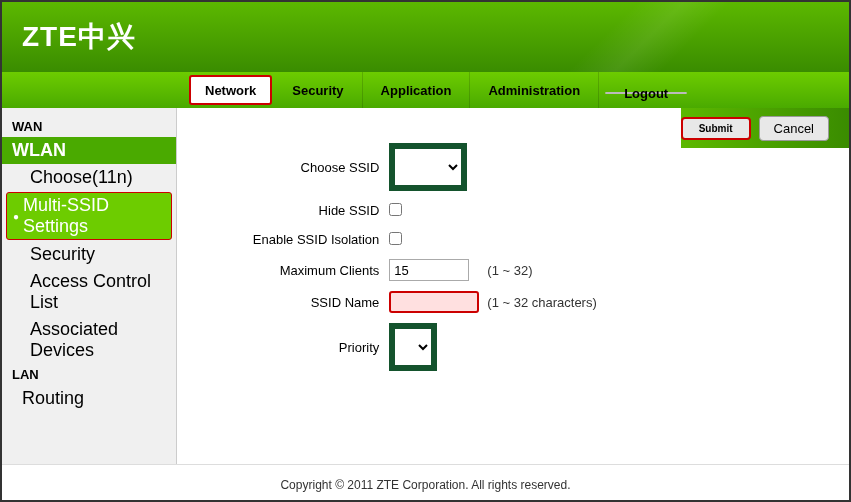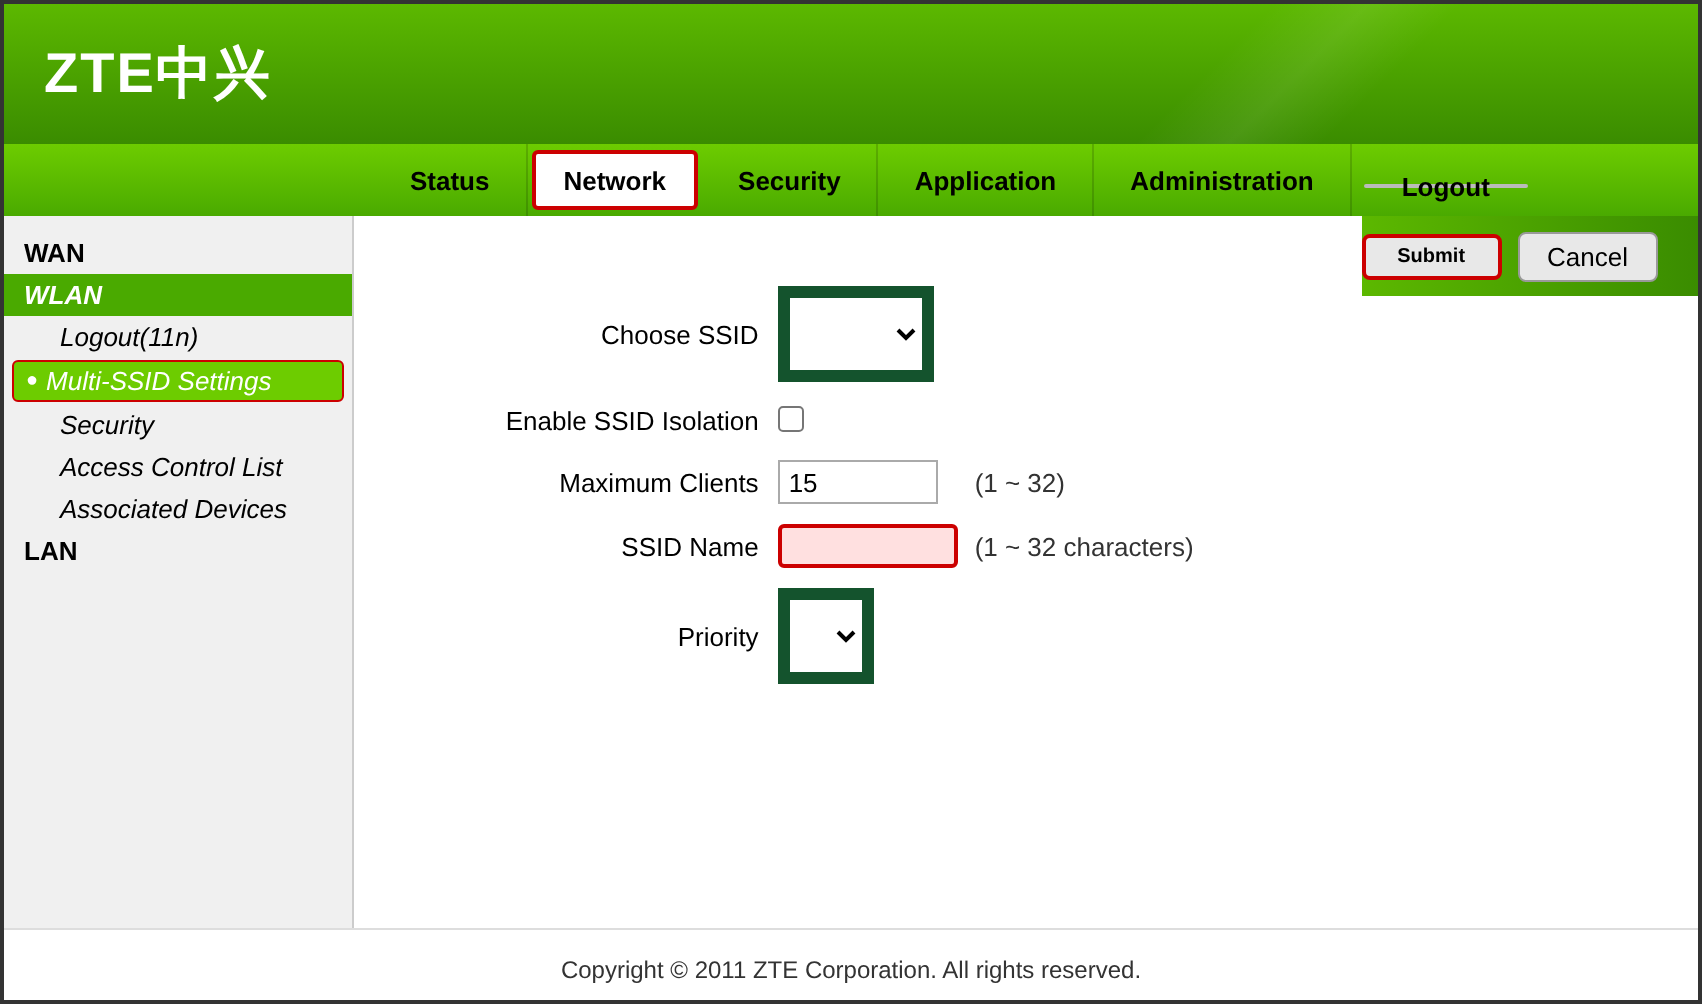--- a/index.html
+++ b/index.html
@@ -91,22 +91,21 @@
     .sidebar-section {
       font-weight: bold;
       padding: 3px 10px;
       color: #000;
       font-size: 13px;
     }
     .sidebar-item {
       padding: 3px 10px 3px 20px;
       cursor: pointer;
       color: #000;
-      font-size: 13px;
-      font-style: italic;
+      font-size: 18px;
     }
     .sidebar-item.active-main {
       background: #4aaa00;
       color: white;
       font-weight: bold;
       padding: 3px 10px 3px 10px;
     }
     .sidebar-item.active-sub {
       background: #6dcc00;
       color: white;
@@ -241,58 +240,65 @@
 </head>
 <body>
 
 <div class="page-wrapper">
 
   <div class="header">
     <div class="logo">ZTE中兴</div>
   </div>
 
   <div class="navbar">
-    <div class="nav-item">Status</div>
     <div class="nav-item active">Network</div>
     <div class="nav-item">Security</div>
     <div class="nav-item">Application</div>
     <div class="nav-item">Administration</div>
     <div class="nav-logout">Logout</div>
   </div>
 
   <div class="content-footer-wrapper">
     <div class="main-content-area">
 
       <div class="sidebar">
         <div class="sidebar-section">WAN</div>
         <div class="sidebar-item active-main">WLAN</div>
-        <div class="sidebar-item" style="padding-left:28px;">Logout(11n)</div>
+        <div class="sidebar-item" style="padding-left:28px;">Choose(11n)</div>
         <div class="sidebar-item active-sub">Multi-SSID Settings</div>
         <div class="sidebar-item" style="padding-left:28px;">Security</div>
         <div class="sidebar-item" style="padding-left:28px;">Access Control List</div>
         <div class="sidebar-item" style="padding-left:28px;">Associated Devices</div>
         <div class="sidebar-section">LAN</div>
+        <div class="sidebar-item">Routing</div>
       </div>
 
       <div class="content">
         <div class="form-grid">
 
           <div class="form-row">
             <div class="form-label">Choose SSID</div>
             <div class="form-control">
               <select class="field">
                 <option>SSID1</option>
                 <option>SSID2</option>
                 <option>SSID3</option>
                 <option>SSID4</option>
               </select>
             </div>
             <div class="form-hint"></div>
           </div>
 
+          <div class="form-row">
+            <div class="form-label">Hide SSID</div>
+            <div class="form-control">
+              <input type="checkbox" style="">
+            </div>
+            <div class="form-hint"></div>
+          </div>
 
           <div class="form-row">
             <div class="form-label">Enable SSID Isolation</div>
             <div class="form-control">
               <input type="checkbox" style="">
             </div>
             <div class="form-hint"></div>
           </div>
 
           <div class="form-row">

